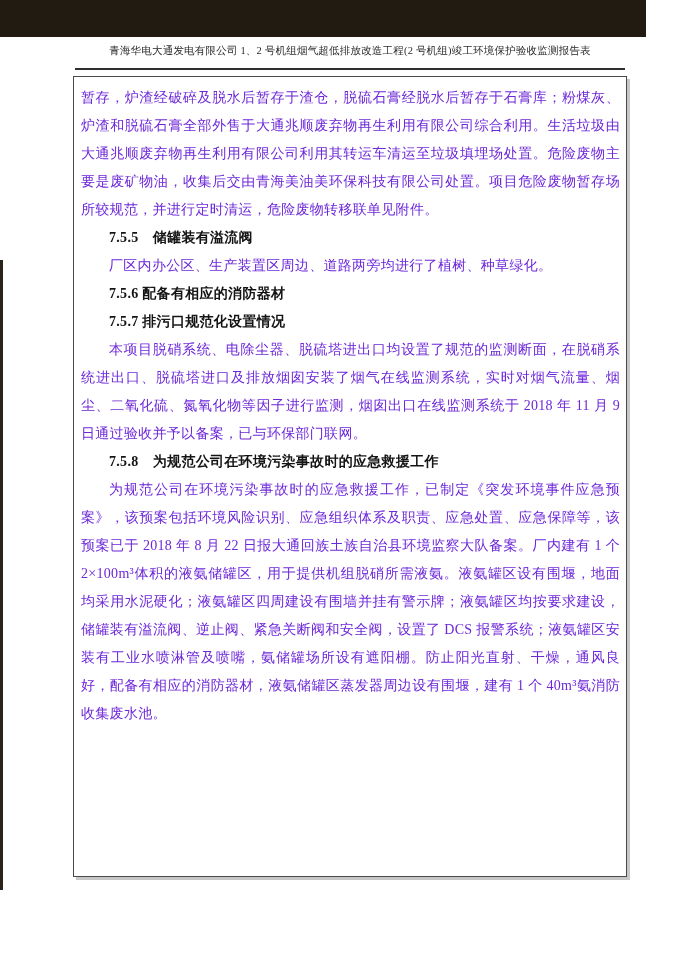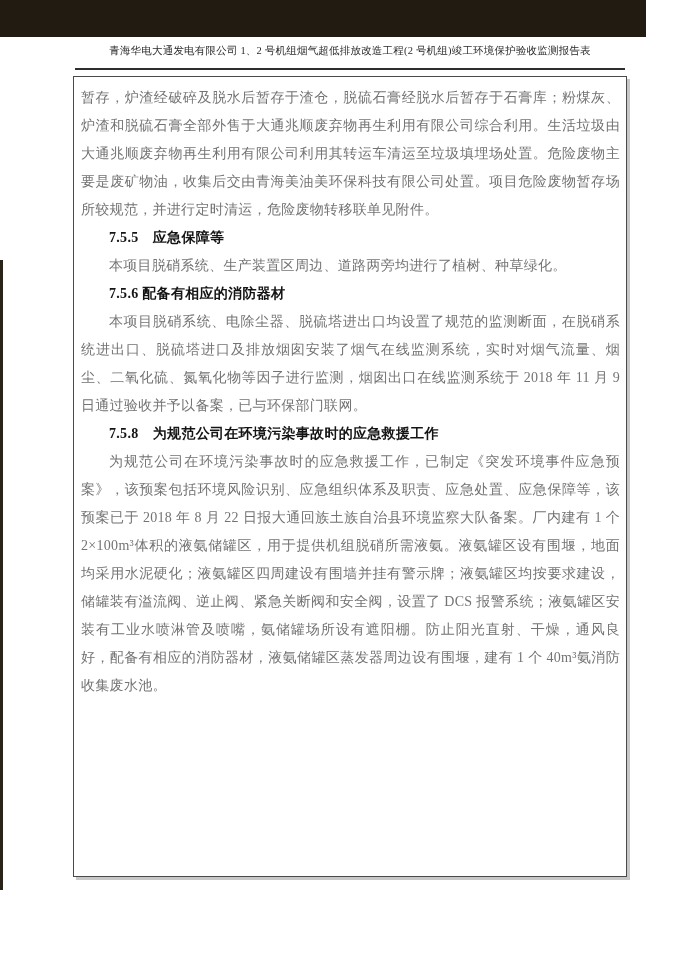--- a/index.html
+++ b/index.html
@@ -48,21 +48,21 @@
     padding: 7px 6px 0 7px;
     background: #ffffff;
   }
   .para, .heading {
     font-size: 14px;
     letter-spacing: 0.3px;
     line-height: 28px;
     margin: 0;
     text-align: justify;
     text-justify: inter-ideograph;
-    color: #737373;
+    color: #6d28d9;
   }
   .para.indent { text-indent: 2em; }
   .heading {
     font-weight: bold;
     text-indent: 2em;
     text-align: left;
     color: #141414;
   }
   .page-number {
     position: absolute; left: 0; top: 880px;
@@ -81,27 +81,28 @@
   <div class="scan-left"></div>
 
   <div class="doc-header">青海华电大通发电有限公司 1、2 号机组烟气超低排放改造工程(2 号机组)竣工环境保护验收监测报告表</div>
 
   <div class="header-rule"></div>
 
   <div class="content-box">
 
     <p class="para">暂存，炉渣经破碎及脱水后暂存于渣仓，脱硫石膏经脱水后暂存于石膏库；粉煤灰、炉渣和脱硫石膏全部外售于大通兆顺废弃物再生利用有限公司综合利用。生活垃圾由大通兆顺废弃物再生利用有限公司利用其转运车清运至垃圾填埋场处置。危险废物主要是废矿物油，收集后交由青海美油美环保科技有限公司处置。项目危险废物暂存场所较规范，并进行定时清运，危险废物转移联单见附件。</p>
 
-    <p class="heading">7.5.5　应急保障等</p>
+    <p class="heading">7.5.5　储罐装有溢流阀</p>
 
-    <p class="para indent">本项目脱硝系统、生产装置区周边、道路两旁均进行了植树、种草绿化。</p>
+    <p class="para indent">厂区内办公区、生产装置区周边、道路两旁均进行了植树、种草绿化。</p>
 
     <p class="heading">7.5.6 配备有相应的消防器材</p>
 
 
+    <p class="heading">7.5.7 排污口规范化设置情况</p>
 
     <p class="para indent">本项目脱硝系统、电除尘器、脱硫塔进出口均设置了规范的监测断面，在脱硝系统进出口、脱硫塔进口及排放烟囱安装了烟气在线监测系统，实时对烟气流量、烟尘、二氧化硫、氮氧化物等因子进行监测，烟囱出口在线监测系统于 2018 年 11 月 9 日通过验收并予以备案，已与环保部门联网。</p>
 
     <p class="heading">7.5.8　为规范公司在环境污染事故时的应急救援工作</p>
 
     <p class="para indent">为规范公司在环境污染事故时的应急救援工作，已制定《突发环境事件应急预案》，该预案包括环境风险识别、应急组织体系及职责、应急处置、应急保障等，该预案已于 2018 年 8 月 22 日报大通回族土族自治县环境监察大队备案。厂内建有 1 个 2×100m³体积的液氨储罐区，用于提供机组脱硝所需液氨。液氨罐区设有围堰，地面均采用水泥硬化；液氨罐区四周建设有围墙并挂有警示牌；液氨罐区均按要求建设，储罐装有溢流阀、逆止阀、紧急关断阀和安全阀，设置了 DCS 报警系统；液氨罐区安装有工业水喷淋管及喷嘴，氨储罐场所设有遮阳棚。防止阳光直射、干燥，通风良好，配备有相应的消防器材，液氨储罐区蒸发器周边设有围堰，建有 1 个 40m³氨消防收集废水池。</p>
 
   </div>
 
   <div class="page-number">33</div>

